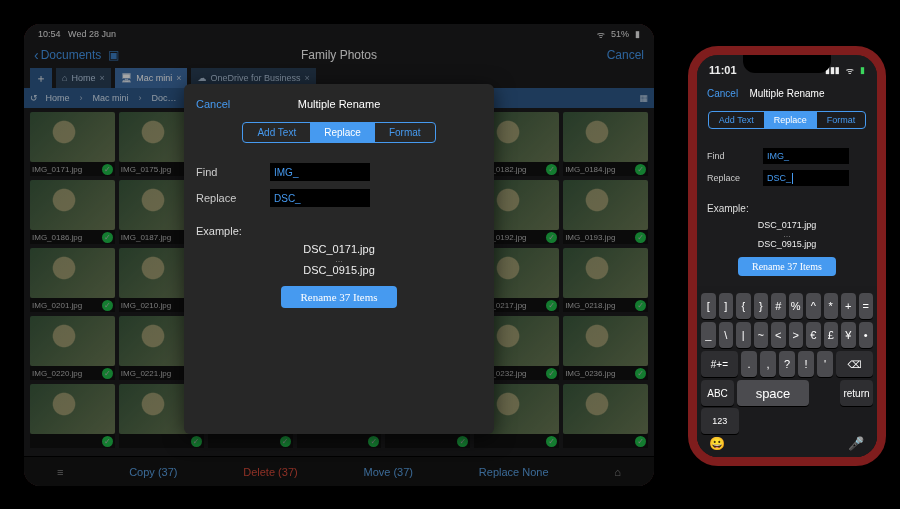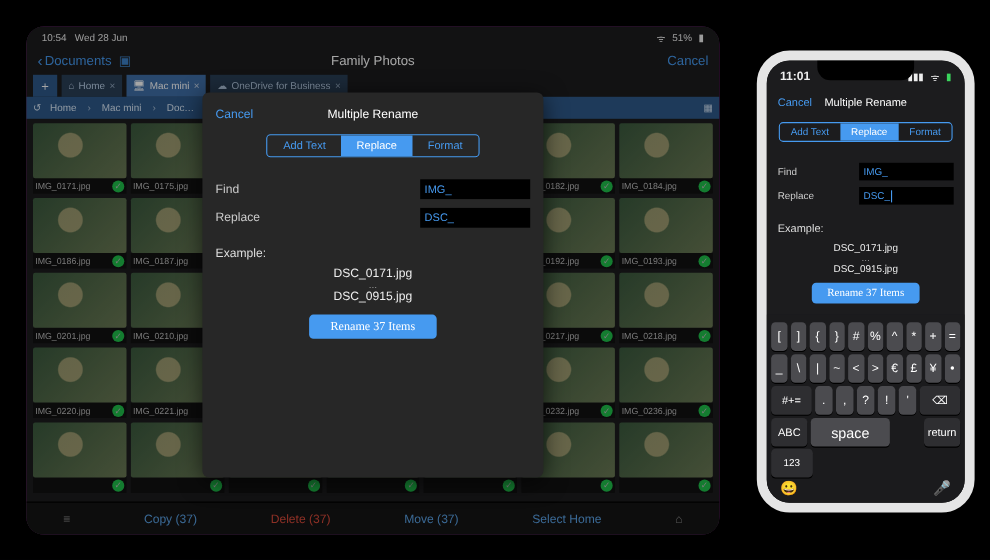--- a/index.html
+++ b/index.html
@@ -1,19 +1,19 @@
 <!DOCTYPE html>
 <html><head>
 <meta charset="utf-8">
 <style>
   * { box-sizing: border-box; margin: 0; padding: 0; font-family: -apple-system, "Helvetica Neue", Arial, sans-serif; }
   body { width: 900px; height: 509px; background: #000; overflow: hidden; position: relative; }
 
   
-  .ipad { position: absolute; left: 14px; top: 14px; width: 650px; height: 482px; background: #701a75; border-radius: 26px; border: 10px solid #000; box-shadow: 0 0 0 2px #2a2a2a inset; overflow: hidden; }
+  .ipad { position: absolute; left: 14px; top: 14px; width: 650px; height: 482px; background: #7f1d1d; border-radius: 26px; border: 10px solid #000; box-shadow: 0 0 0 2px #2a2a2a inset; overflow: hidden; }
   .ipad .screen { position: absolute; inset: 0; background: #1c1c1e; display: flex; flex-direction: column; }
 
   .statusbar { height: 18px; padding: 2px 14px 0; display:flex; justify-content:space-between; align-items:center; font-size:9px; color:#eee; }
   .statusbar .right { display:flex; gap:6px; align-items:center; }
 
   .navbar { height: 26px; display:flex; align-items:center; padding:0 10px; color:#469af0; font-size:12px; position:relative; }
   .navtitle { position:absolute; left:0; right:0; text-align:center; color:#fff; font-weight:500; }
   .chev { font-size:14px; margin-right:2px; }
 
   .tabrow { height: 20px; display:flex; gap:4px; padding:0 6px; align-items:stretch; }
@@ -41,30 +41,30 @@
 
   
   .dim { position:absolute; inset:0; background:rgba(0,0,0,.35); }
   .modal { position:absolute; left:160px; right:160px; top:60px; bottom:52px; background:#272727; border-radius:6px; box-shadow:0 4px 20px rgba(0,0,0,.6); padding:10px 12px; display:flex; flex-direction:column; color:#ddd; font-size:11px; }
   .mhead { display:flex; align-items:center; position:relative; height:20px; margin-bottom:8px; }
   .mtitle { position:absolute; left:0; right:0; text-align:center; color:#fff; }
   .cancel { color:#469af0; }
   .seg { align-self:center; display:flex; border:1px solid #469af0; border-radius:4px; overflow:hidden; font-size:10px; margin-bottom:16px; }
   .seg div { padding:4px 14px; color:#469af0; }
   .seg .on { background:#469af0; color:#fff; }
-  .frow { display:flex; align-items:center; margin:4px 0; gap:18px;justify-content:space-between; }
+  .frow { display:flex; align-items:center; margin:4px 0; gap:18px; }
   .flabel { width:56px; color:#ccc; }
   .finput { flex:0 0 100px; height:18px; background:#000; color:#469af0; padding:0 4px; font-size:10px; display:flex; align-items:center; }
   .ex { margin-top:14px; }
   .exbody { text-align:center; margin-top:6px; color:#eee; }
   .dots { font-size:8px; opacity:.6; }
   .gobtn { margin:10px auto 0; background:#469af0; color:#fff; padding:5px 20px; border-radius:4px; font-size:11px; width:fit-content;font-family:Liberation Serif, serif; }
 
   
-  .iphone { position:absolute; right:14px; top:46px; width:198px; height:420px; background:#0c0c0c; border-radius:30px; border:9px solid #e5e5e5; box-shadow:0 0 0 2px #2a2a2a inset; overflow:hidden; }
+  .iphone { position:absolute; right:14px; top:46px; width:198px; height:420px; background:#0c0c0c; border-radius:30px; border:9px solid #7f1d1d; box-shadow:0 0 0 2px #2a2a2a inset; overflow:hidden; }
   .notch { position:absolute; top:0; left:50%; transform:translateX(-50%); width:88px; height:18px; background:#000; border-radius:0 0 12px 12px; z-index:5; }
   .iphone .screen { position:absolute; inset:0; background:#1c1c1e; display:flex; flex-direction:column; }
   .iphone .statusbar { height:24px; padding:6px 12px 0; }
   .iphone .statusbar .time { font-weight:600; font-size:11px; }
 
   .pmodal { flex:1; padding:0 10px; display:flex; flex-direction:column; color:#ddd; font-size:10px; }
   .pmodal .mhead{margin:4px 0 8px}
   .pmodal .seg div{padding:3px 10px; font-size:9px;}
   .pmodal .frow{gap:10px; margin:3px 0}
   .pmodal .flabel{width:46px; font-size:9px}
@@ -387,21 +387,21 @@
             <span class="check">✓</span>
           </div>
         </div>
       </div>
 
     <div class="bottombar">
       <span style="color:#888">≡</span>
       <span class="b">Copy (37)</span>
       <span class="d">Delete (37)</span>
       <span class="b">Move (37)</span>
-      <span class="b">Select Home</span>
+      <span class="b">Replace None</span>
       <span style="color:#888">⌂</span>
     </div>
 
     <div class="dim"></div>
     <div class="modal">
       <div class="mhead">
         <span class="cancel">Cancel</span>
         <span class="mtitle">Multiple Rename</span>
       </div>
       <div class="seg">

